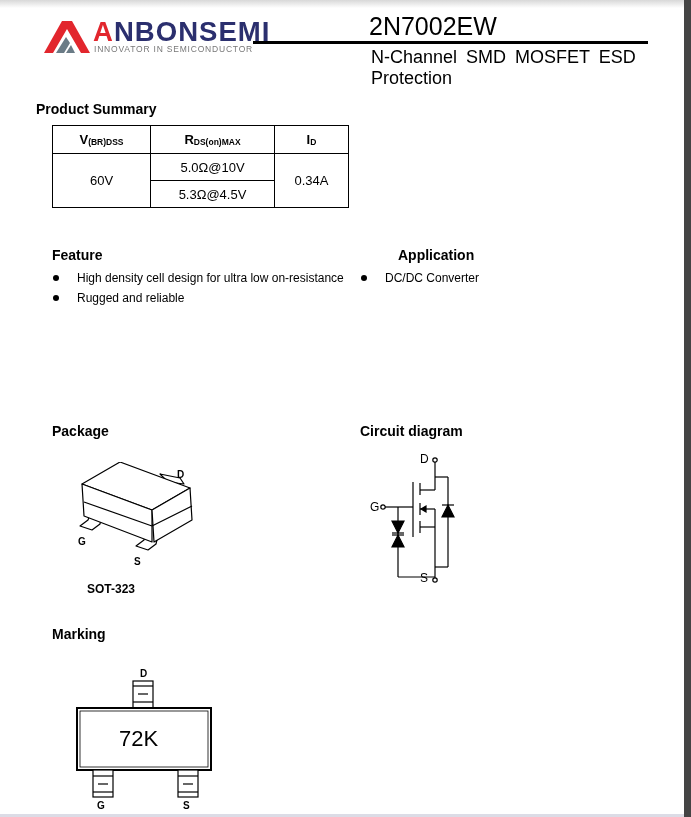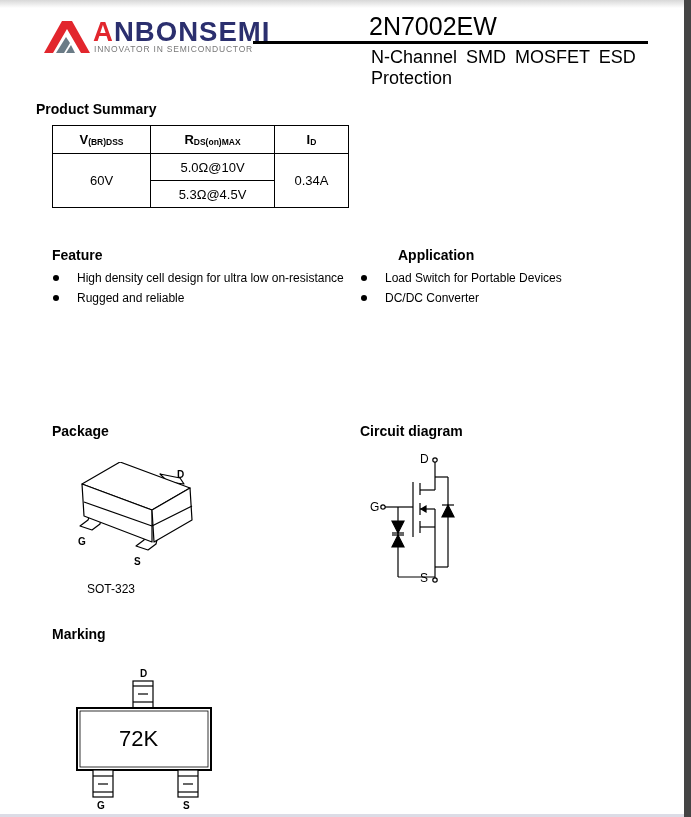--- a/index.html
+++ b/index.html
@@ -55,21 +55,21 @@
   table.summary td.h { font-weight: bold; font-size: 13px; height: 27px; }
   table.summary sub { font-size: 8.5px; vertical-align: -1px; }
 
   ul.bullets { list-style: none; margin: 0; padding: 0; font-size: 12px; }
   ul.bullets li { position: relative; height: 20px; line-height: 20px; padding-left: 25px; }
   ul.bullets li .dot {
     position: absolute; left: 1px; top: 7px; width: 6px; height: 6px;
     border-radius: 50%; background: #000;
   }
 
-  .caption { font-weight: normal; font-size: 12px; }
+  .caption { font-weight: bold; font-size: 12px; }
   .pin-label { font-weight: bold; font-size: 10px; }
 </style>
 </head>
 <body>
 
 <div class="page-shadow-top"></div>
 <div class="right-edge"></div>
 <div class="bottom-edge"></div>
 
 <svg class="abs logo-mark" viewBox="0 0 46 32">
@@ -103,21 +103,20 @@
   </table>
 
 <div class="abs section-title" style="left:52px;top:247px;">Feature</div>
 <ul class="abs bullets" style="left:52px;top:268px;">
   <li><span class="dot"></span><span>High density cell design for ultra low on-resistance</span></li>
   <li><span class="dot"></span><span>Rugged and reliable</span></li>
 </ul>
 
 <div class="abs section-title" style="left:379px;top:247px;margin-left:19px;">Application</div>
 <ul class="abs bullets" style="left:360px;top:268px;">
-  <li><span class="dot"></span><span>Load Switch for Portable Devices</span></li>
   <li><span class="dot"></span><span>DC/DC Converter</span></li>
 </ul>
 
 <div class="abs section-title" style="left:52px;top:423px;">Package</div>
 <svg class="abs" style="left:72px;top:462px;" width="130" height="100" viewBox="0 0 130 100" fill="#fff" stroke="#000" stroke-width="1.2" stroke-linejoin="round">
 
   <polygon points="22,42 32,44 28,62 20,68 8,64 16,58"></polygon>
 
   <polygon points="78,62 88,64 84,82 76,88 64,84 72,78"></polygon>
 

